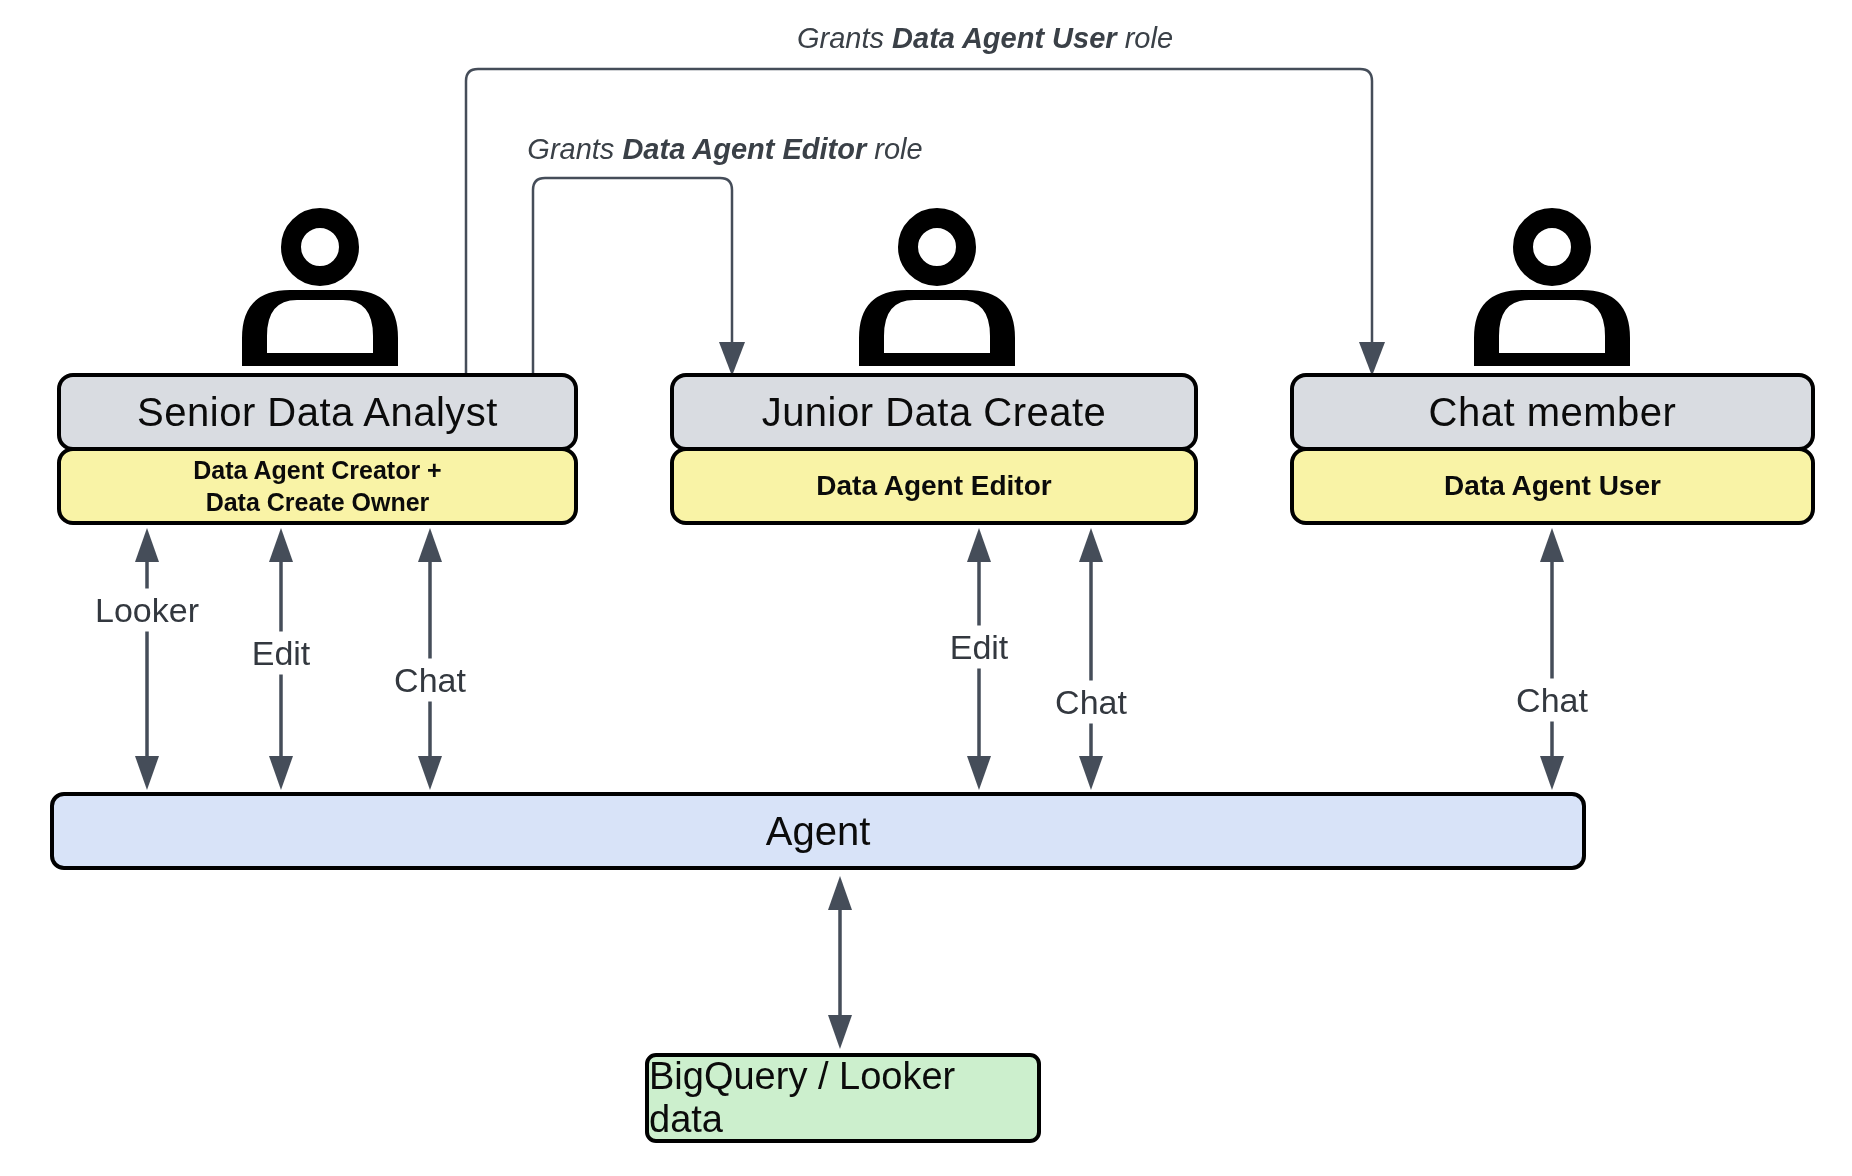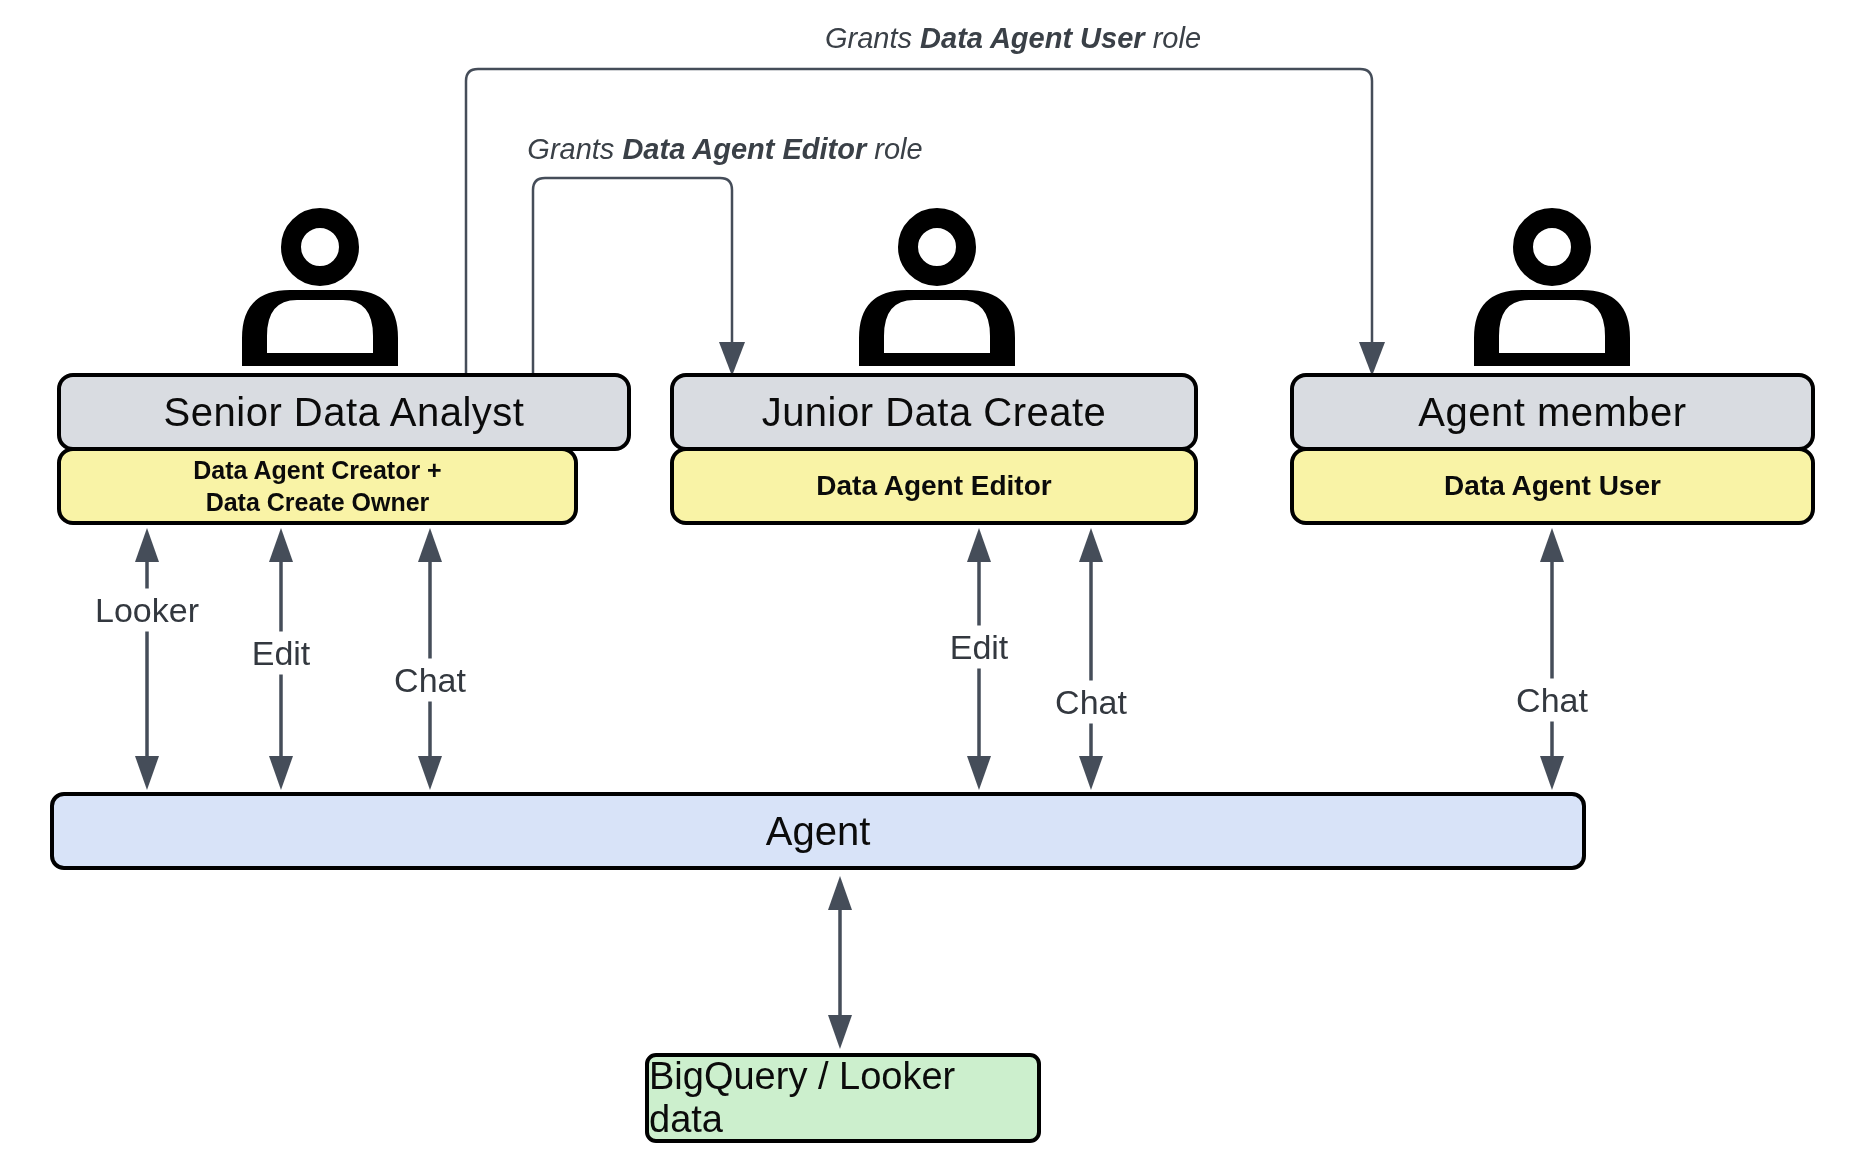--- a/index.html
+++ b/index.html
@@ -106,57 +106,57 @@
     <polygon points="979,790 967,756 991,756"></polygon>
     <polygon points="1091,528 1079,562 1103,562"></polygon>
     <polygon points="1091,790 1079,756 1103,756"></polygon>
     <polygon points="1552,528 1540,562 1564,562"></polygon>
     <polygon points="1552,790 1540,756 1564,756"></polygon>
     <polygon points="840,876 828,910 852,910"></polygon>
     <polygon points="840,1049 828,1015 852,1015"></polygon>
   </g>
 </svg>
 
-<div class="grant-label" style="left:1013px;top:38px;">
+<div class="grant-label" style="left:985px;top:38px;">
   <span>Grants </span><b>Data Agent User</b><span> role</span>
 </div>
 <div class="grant-label" style="left:725px;top:149px;">
   <span>Grants </span><b>Data Agent Editor</b><span> role</span>
 </div>
 
 <svg class="person-icon" style="left:242px;top:208px;" width="156" height="158" viewBox="0 0 156 158">
   <circle cx="78" cy="39" r="29" fill="#ffffff" stroke="#000000" stroke-width="20"></circle>
   <path fill="#000000" fill-rule="evenodd" d="M0,158 V130 Q0,82 48,82 H108 Q156,82 156,130 V158 Z M25,145 V128 Q25,92 55,92 H101 Q131,92 131,128 V145 Z"></path>
 </svg>
 <svg class="person-icon" style="left:859px;top:208px;" width="156" height="158" viewBox="0 0 156 158">
   <circle cx="78" cy="39" r="29" fill="#ffffff" stroke="#000000" stroke-width="20"></circle>
   <path fill="#000000" fill-rule="evenodd" d="M0,158 V130 Q0,82 48,82 H108 Q156,82 156,130 V158 Z M25,145 V128 Q25,92 55,92 H101 Q131,92 131,128 V145 Z"></path>
 </svg>
 <svg class="person-icon" style="left:1474px;top:208px;" width="156" height="158" viewBox="0 0 156 158">
   <circle cx="78" cy="39" r="29" fill="#ffffff" stroke="#000000" stroke-width="20"></circle>
   <path fill="#000000" fill-rule="evenodd" d="M0,158 V130 Q0,82 48,82 H108 Q156,82 156,130 V158 Z M25,145 V128 Q25,92 55,92 H101 Q131,92 131,128 V145 Z"></path>
 </svg>
 
-<div class="title-box" style="left:57px;top:373px;width:574px;">
+<div class="title-box" style="left:57px;top:373px;width:521px;">
   <span>Senior Data Analyst</span>
 </div>
 <div class="role-box multi" style="left:57px;top:447px;width:521px;align-items:center;">
   <span>Data Agent Creator +</span>
   <span>Data Create Owner</span>
 </div>
 
 <div class="title-box" style="left:670px;top:373px;width:528px;">
   <span>Junior Data Create</span>
 </div>
 <div class="role-box single" style="left:670px;top:447px;width:528px;">
   <span>Data Agent Editor</span>
 </div>
 
 <div class="title-box" style="left:1290px;top:373px;width:525px;">
-  <span>Agent member</span>
+  <span>Chat member</span>
 </div>
 <div class="role-box single" style="left:1290px;top:447px;width:525px;">
   <span>Data Agent User</span>
 </div>
 
 <div class="action-label" style="left:147px;top:610px;">Looker</div>
 <div class="action-label" style="left:281px;top:653px;">Edit</div>
 <div class="action-label" style="left:430px;top:680px;">Chat</div>
 <div class="action-label" style="left:979px;top:647px;">Edit</div>
 <div class="action-label" style="left:1091px;top:702px;">Chat</div>

